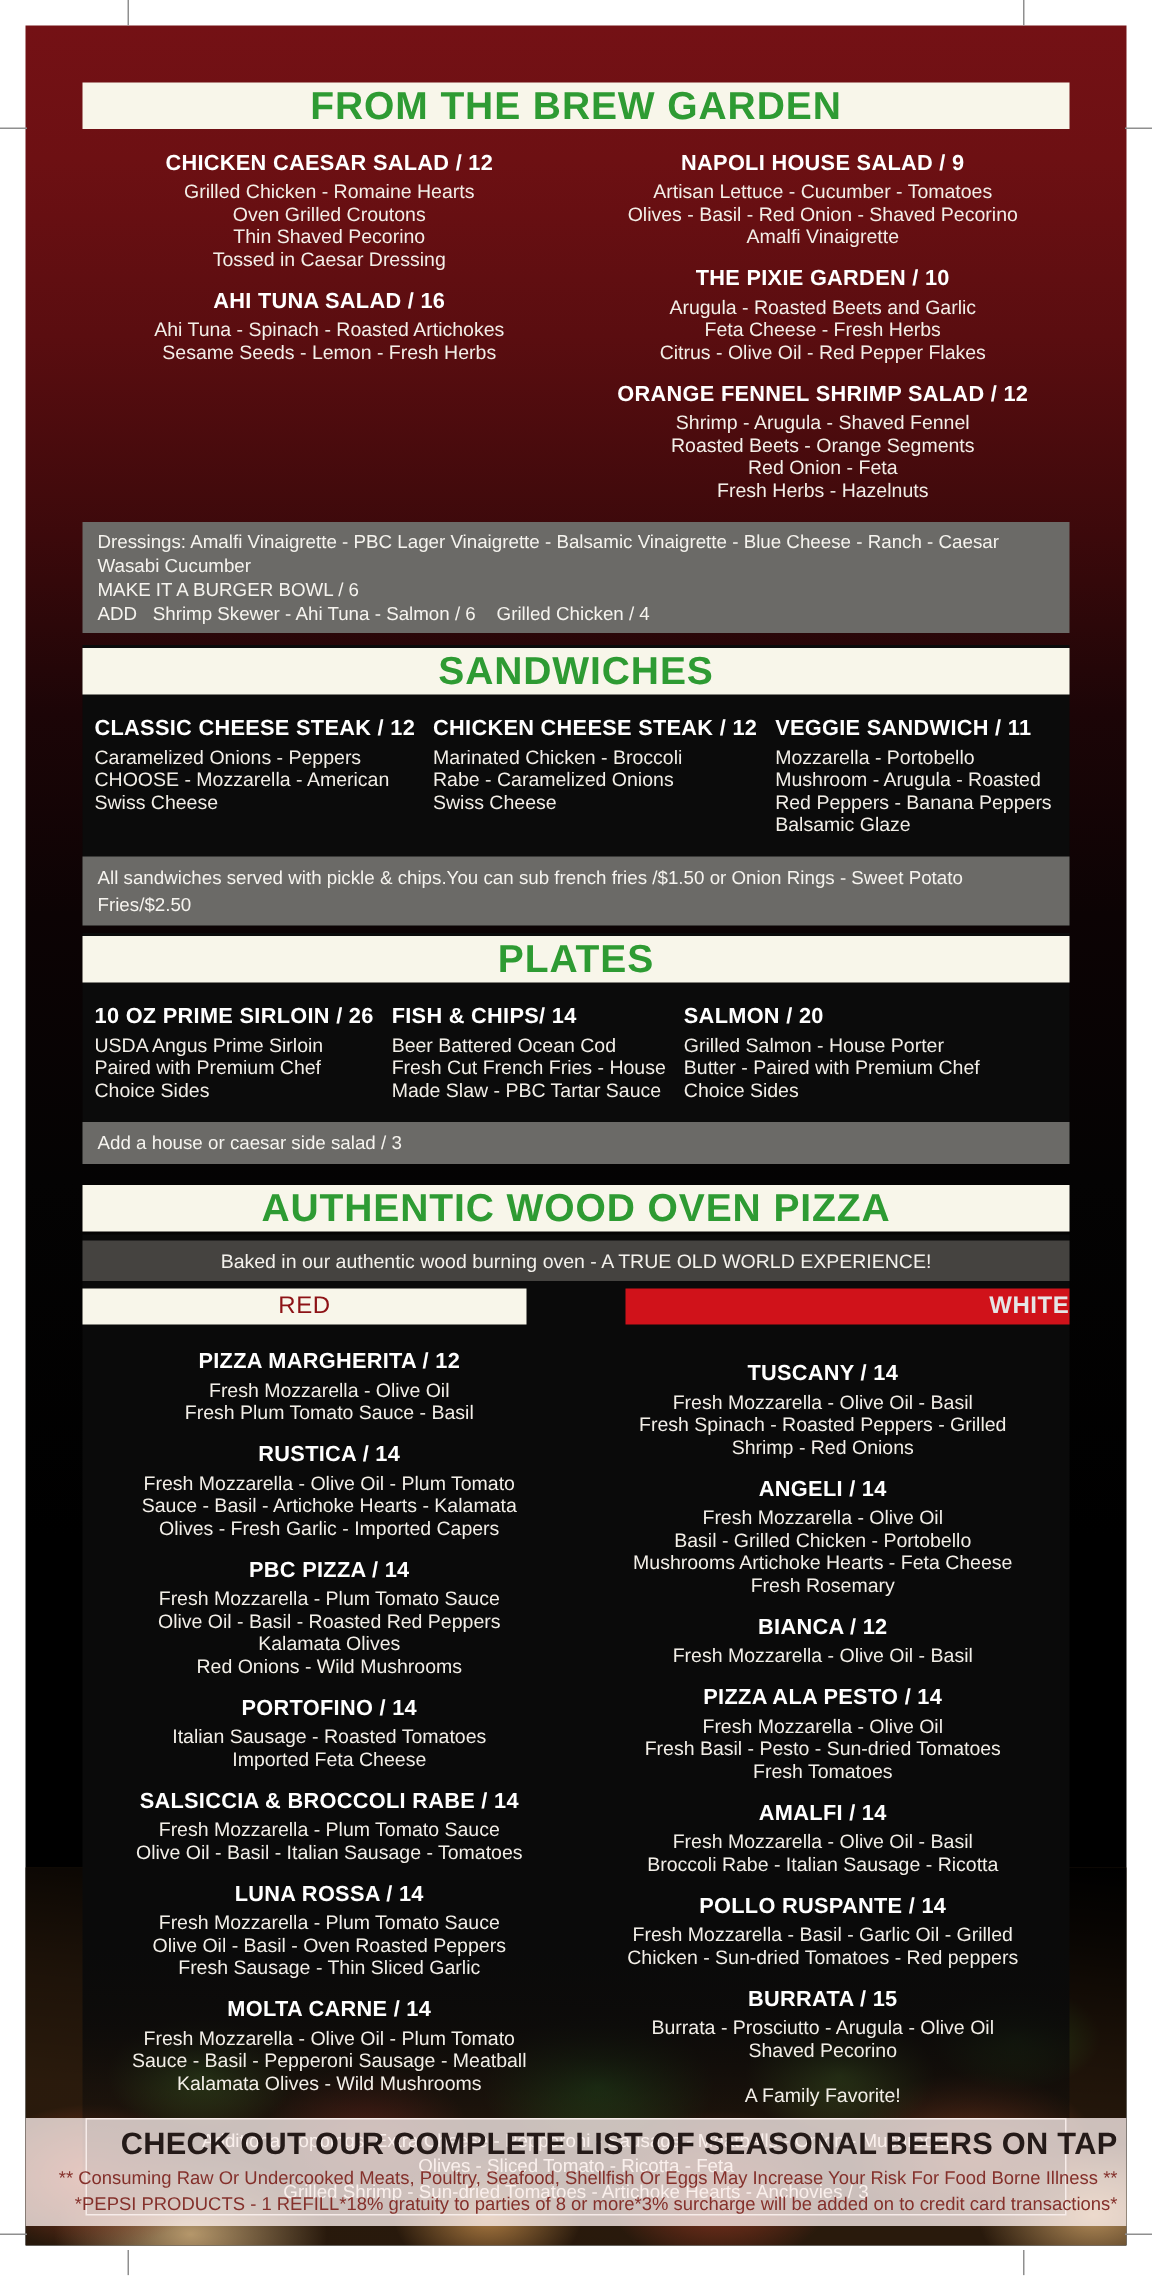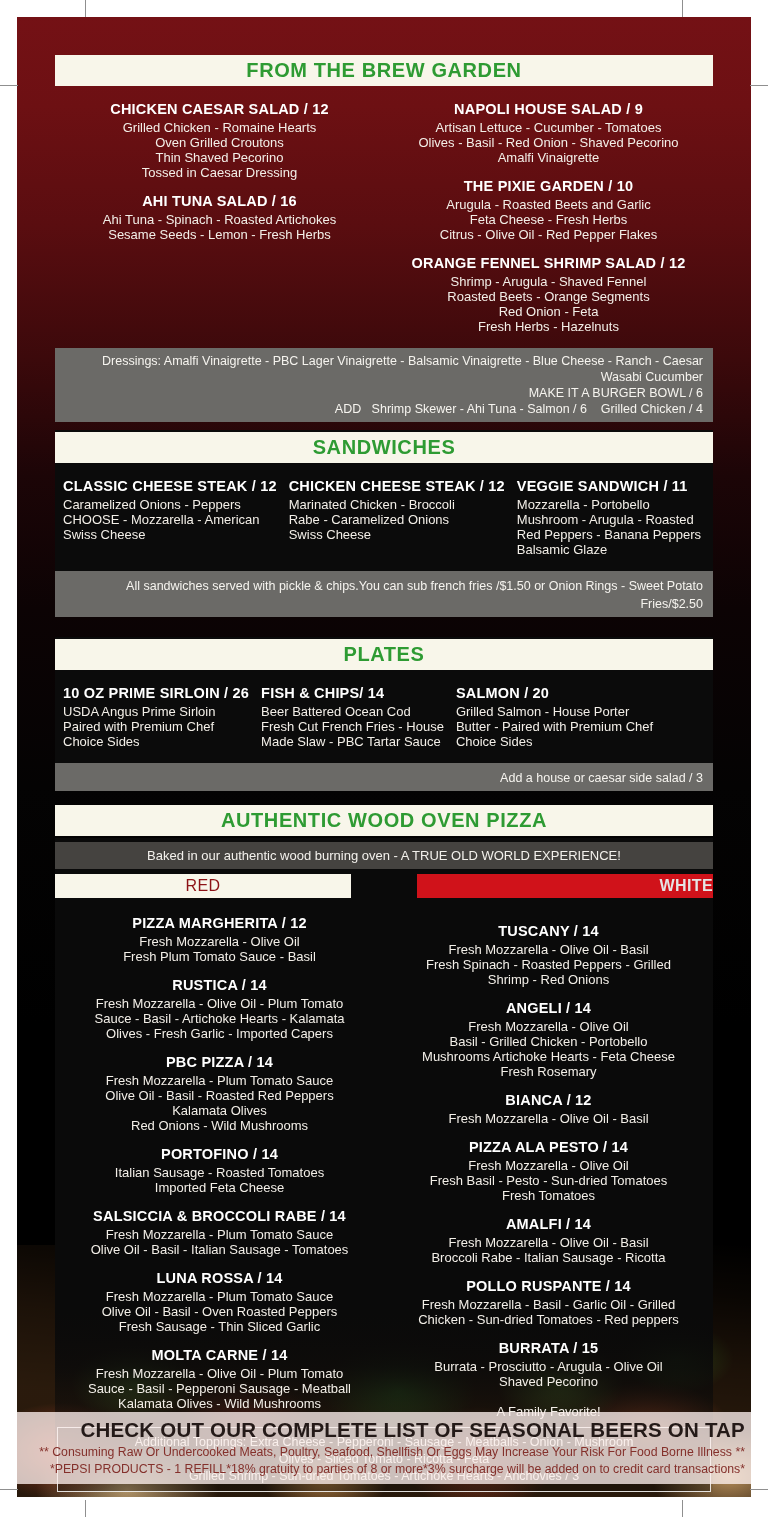--- a/index.html
+++ b/index.html
@@ -31,36 +31,36 @@
   }
   .photo::after{
     content:"";position:absolute;left:0;top:0;right:0;bottom:0;
     background:linear-gradient(185deg,#000000 0%,rgba(0,0,0,0.82) 16%,rgba(0,0,0,0.45) 40%,rgba(0,0,0,0.18) 65%,rgba(0,0,0,0.22) 100%);
   }
   .content{position:relative;z-index:1;padding:0 38px;}
   .section-header{
     background:#f8f6ea;height:31px;display:flex;align-items:center;justify-content:center;
   }
   .section-header .sec-title{
-    color:#2e9b33;font-weight:bold;font-size:20px;letter-spacing:0.6px;
+    color:#2e9b33;font-weight:bold;font-size:26px;letter-spacing:0.6px;
   }
   .first-header{margin-top:38px;}
   .cols{display:flex;}
   .cols .col{flex:1;text-align:center;padding-top:2px;}
   .menu-item{margin-top:13px;padding:0 6px;}
   .item-title{font-size:14.5px;font-weight:bold;color:#ffffff;line-height:17px;margin-bottom:2px;letter-spacing:0.2px;}
   .item-line{font-size:13px;color:#f3efe8;line-height:15px;}
   .gray-bar{
-    background:#6b6a67;color:#ffffff;text-align:right;padding:5px 10px;margin-top:14px;
+    background:#6b6a67;color:#ffffff;text-align:left;padding:5px 10px;margin-top:14px;
   }
   .gray-bar .bar-line,.gray-bar .bar-text{font-size:12.5px;line-height:16px;color:#f6f4ef;}
   .black-box{margin-top:8px;background:#0b0b0b;padding-top:2px;}
   .black-box .gray-bar{margin-top:10px;}
   .black-box .cols{padding:2px 2px 4px;}
-  .section-plates{margin-top:20px;}
+  .section-plates{margin-top:5px;}
   .pizza-section{margin-top:14px;}
   .pizza-body{
     margin-top:2px;padding:4px 0 6px;
     background:linear-gradient(180deg,#0a0a0a 0%,#0a0a0a 72%,rgba(10,10,10,0.85) 80%,rgba(10,10,10,0.35) 90%,rgba(10,10,10,0) 100%);
   }
   .tagline-bar{
     background:#454340;color:#f3f1ec;text-align:center;font-size:13px;line-height:15px;
     padding:6px 4px;
   }
   .col-heads{display:flex;margin-top:5px;}

